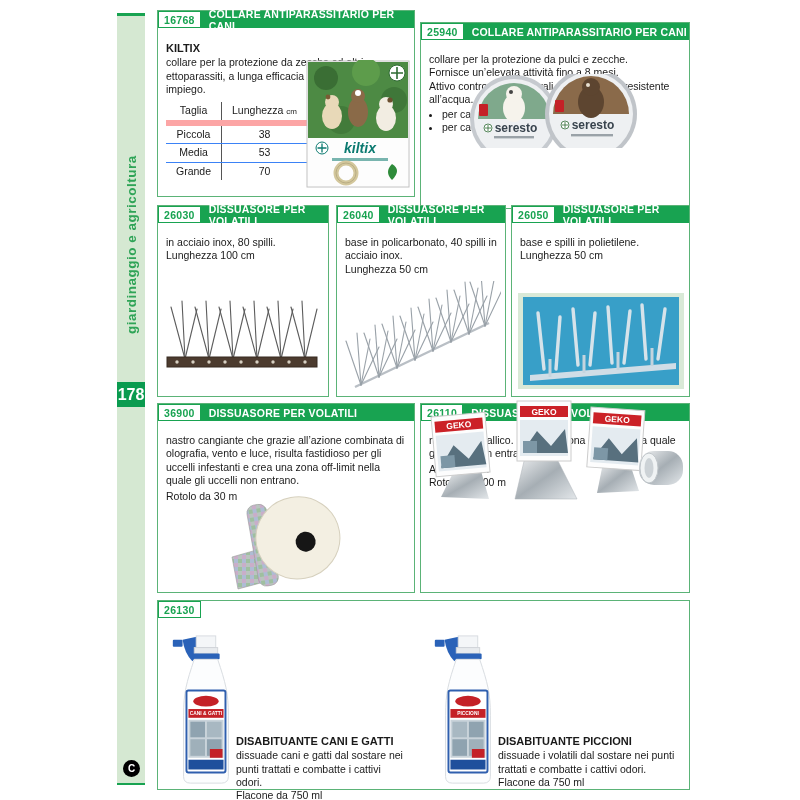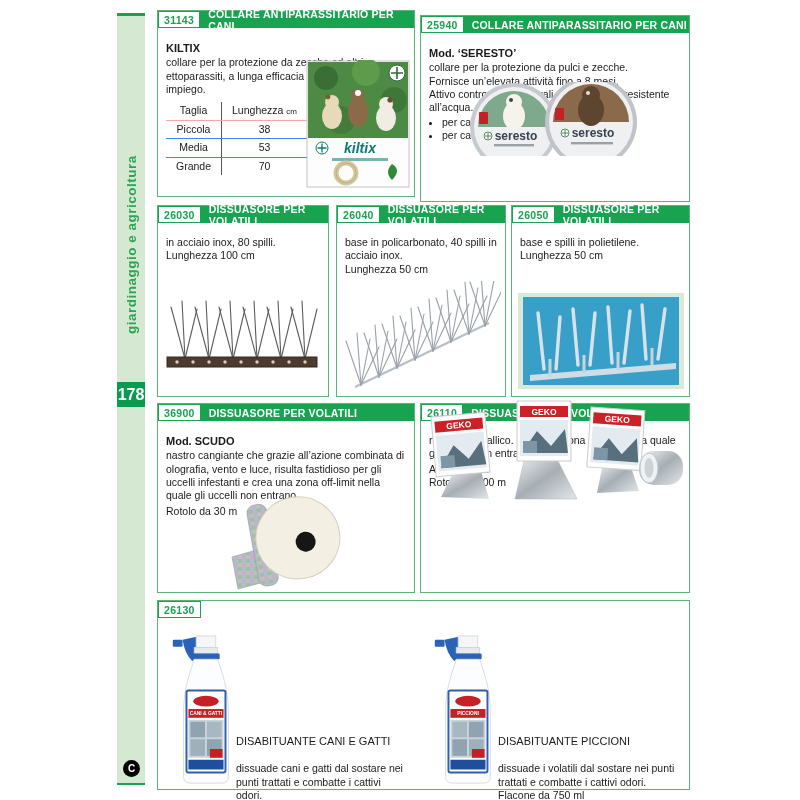--- a/index.html
+++ b/index.html
@@ -27,42 +27,42 @@
   .bar.short{flex:0 0 auto;padding-right:16px}
   .content{position:relative;padding:13px 8px;font-size:10.5px;line-height:1.28}
   .model{font-weight:bold;font-size:11px;margin-bottom:1px}
   .desc{margin-bottom:2px}
   ul.bullets{margin:1px 0 0 13px}
   ul.bullets li{font-size:10.5px;line-height:1.3}
 
   
   table.size-table{border-collapse:collapse;margin-top:6px;font-size:10.5px}
   table.size-table th,table.size-table td{padding:2px 10px;text-align:center;font-weight:normal}
-  table.size-table th{border-bottom:1px solid #fca5a5}
+  table.size-table th{border-bottom:6px solid #fca5a5}
   table.size-table tr.mid td{border-bottom:1px solid #3b82f6}
   table.size-table th:first-child,table.size-table td:first-child{border-right:1px solid #555}
   .unit{font-size:8px}
 
   .abs{position:absolute}
   svg{display:block}
-  .b-title{font-weight:normal;font-size:11px;margin-bottom:14px}
+  .b-title{font-weight:bold;font-size:11px;margin-bottom:1px}
 </style>
 </head>
 <body>
 
 <div class="stage">
 
   <div class="side-strip"></div>
   <div class="vtext">giardinaggio e agricoltura</div>
   <div class="page-badge">178</div>
   <div class="copyright">C</div>
 
   <section class="panel" style="left:157px;top:10px;width:258px;height:187px">
     <header class="hdr">
-      <span class="code">31143</span>
+      <span class="code">16768</span>
       <span class="bar">COLLARE ANTIPARASSITARIO PER CANI</span>
     </header>
     <div class="content">
       <div class="model">KILTIX</div>
       <div class="desc">collare per la protezione da zecche ed altri ettoparassiti, a lunga efficacia residuale e di sicuro impiego.</div>
       <table class="size-table">
         <tbody>
             <tr>
           <th><span>Taglia</span></th>
           <th><span>Lunghezza</span> <span class="unit">cm</span></th>
@@ -105,27 +105,26 @@
           <path d="M16,83.5 v9 M11.5,88 h9" stroke="#0c7a70" stroke-width="1.3"></path>
         <text x="54" y="93" font-size="14" font-weight="bold" font-style="italic" fill="#0c7a70" text-anchor="middle">kiltix</text>
         <rect x="26" y="98" width="56" height="3" fill="#0c7a70" opacity=".55"></rect>
         <circle cx="40" cy="113" r="10" fill="none" stroke="#d3c79c" stroke-width="5"></circle>
         <circle cx="40" cy="113" r="10" fill="none" stroke="#b9ad84" stroke-width="1"></circle>
         <path d="M86,104 q10,6 0,16 q-8,-8 0,-16z" fill="#2e8b3a"></path>
       </svg>
     </div>
   </section>
 
-  <section class="panel" style="left:420px;top:15px;width:270px;height:187px">
+  <section class="panel" style="left:420px;top:22px;width:270px;height:187px">
     <header class="hdr">
       <span class="code">25940</span>
       <span class="bar">COLLARE ANTIPARASSITARIO PER CANI</span>
     </header>
     <div class="content">
-      <div class="model">Mod. ‘SERESTO’</div>
       <div>collare per la protezione da pulci e zecche.</div>
       <div>Fornisce un’elevata attività fino a 8 mesi.</div>
       <div>Attivo contro gli stati larvali nell’ambiente, resistente all’acqua.</div>
       <ul class="bullets">
         <li>per cani fino a 8 kg</li>
         <li>per cani oltre 8 kg</li>
       </ul>
 
       <svg class="abs" style="left:38px;bottom:0" width="190" height="74" viewBox="0 0 190 74">
         <g>
@@ -255,21 +254,20 @@
       </svg>
     </div>
   </section>
 
   <section class="panel" style="left:157px;top:403px;width:258px;height:190px">
     <header class="hdr">
       <span class="code">36900</span>
       <span class="bar">DISSUASORE PER VOLATILI</span>
     </header>
     <div class="content">
-      <div class="model">Mod. SCUDO</div>
       <div class="desc">nastro cangiante che grazie all’azione combinata di olografia, vento e luce, risulta fastidioso per gli uccelli infestanti e crea una zona off-limit nella quale gli uccelli non entrano.</div>
       <div>Rotolo da 30 m</div>
       <svg class="abs" style="left:72px;top:66px" width="125" height="104" viewBox="0 0 125 104">
         <defs>
           <pattern id="holo" width="8" height="8" patternUnits="userSpaceOnUse">
             <rect width="8" height="8" fill="#b9c4bf"></rect>
             <rect x="0" y="0" width="4" height="4" fill="#9fbf9f"></rect>
             <rect x="4" y="4" width="4" height="4" fill="#c9aec9"></rect>
             <rect x="4" y="0" width="4" height="4" fill="#aebcd4"></rect>
           </pattern>

